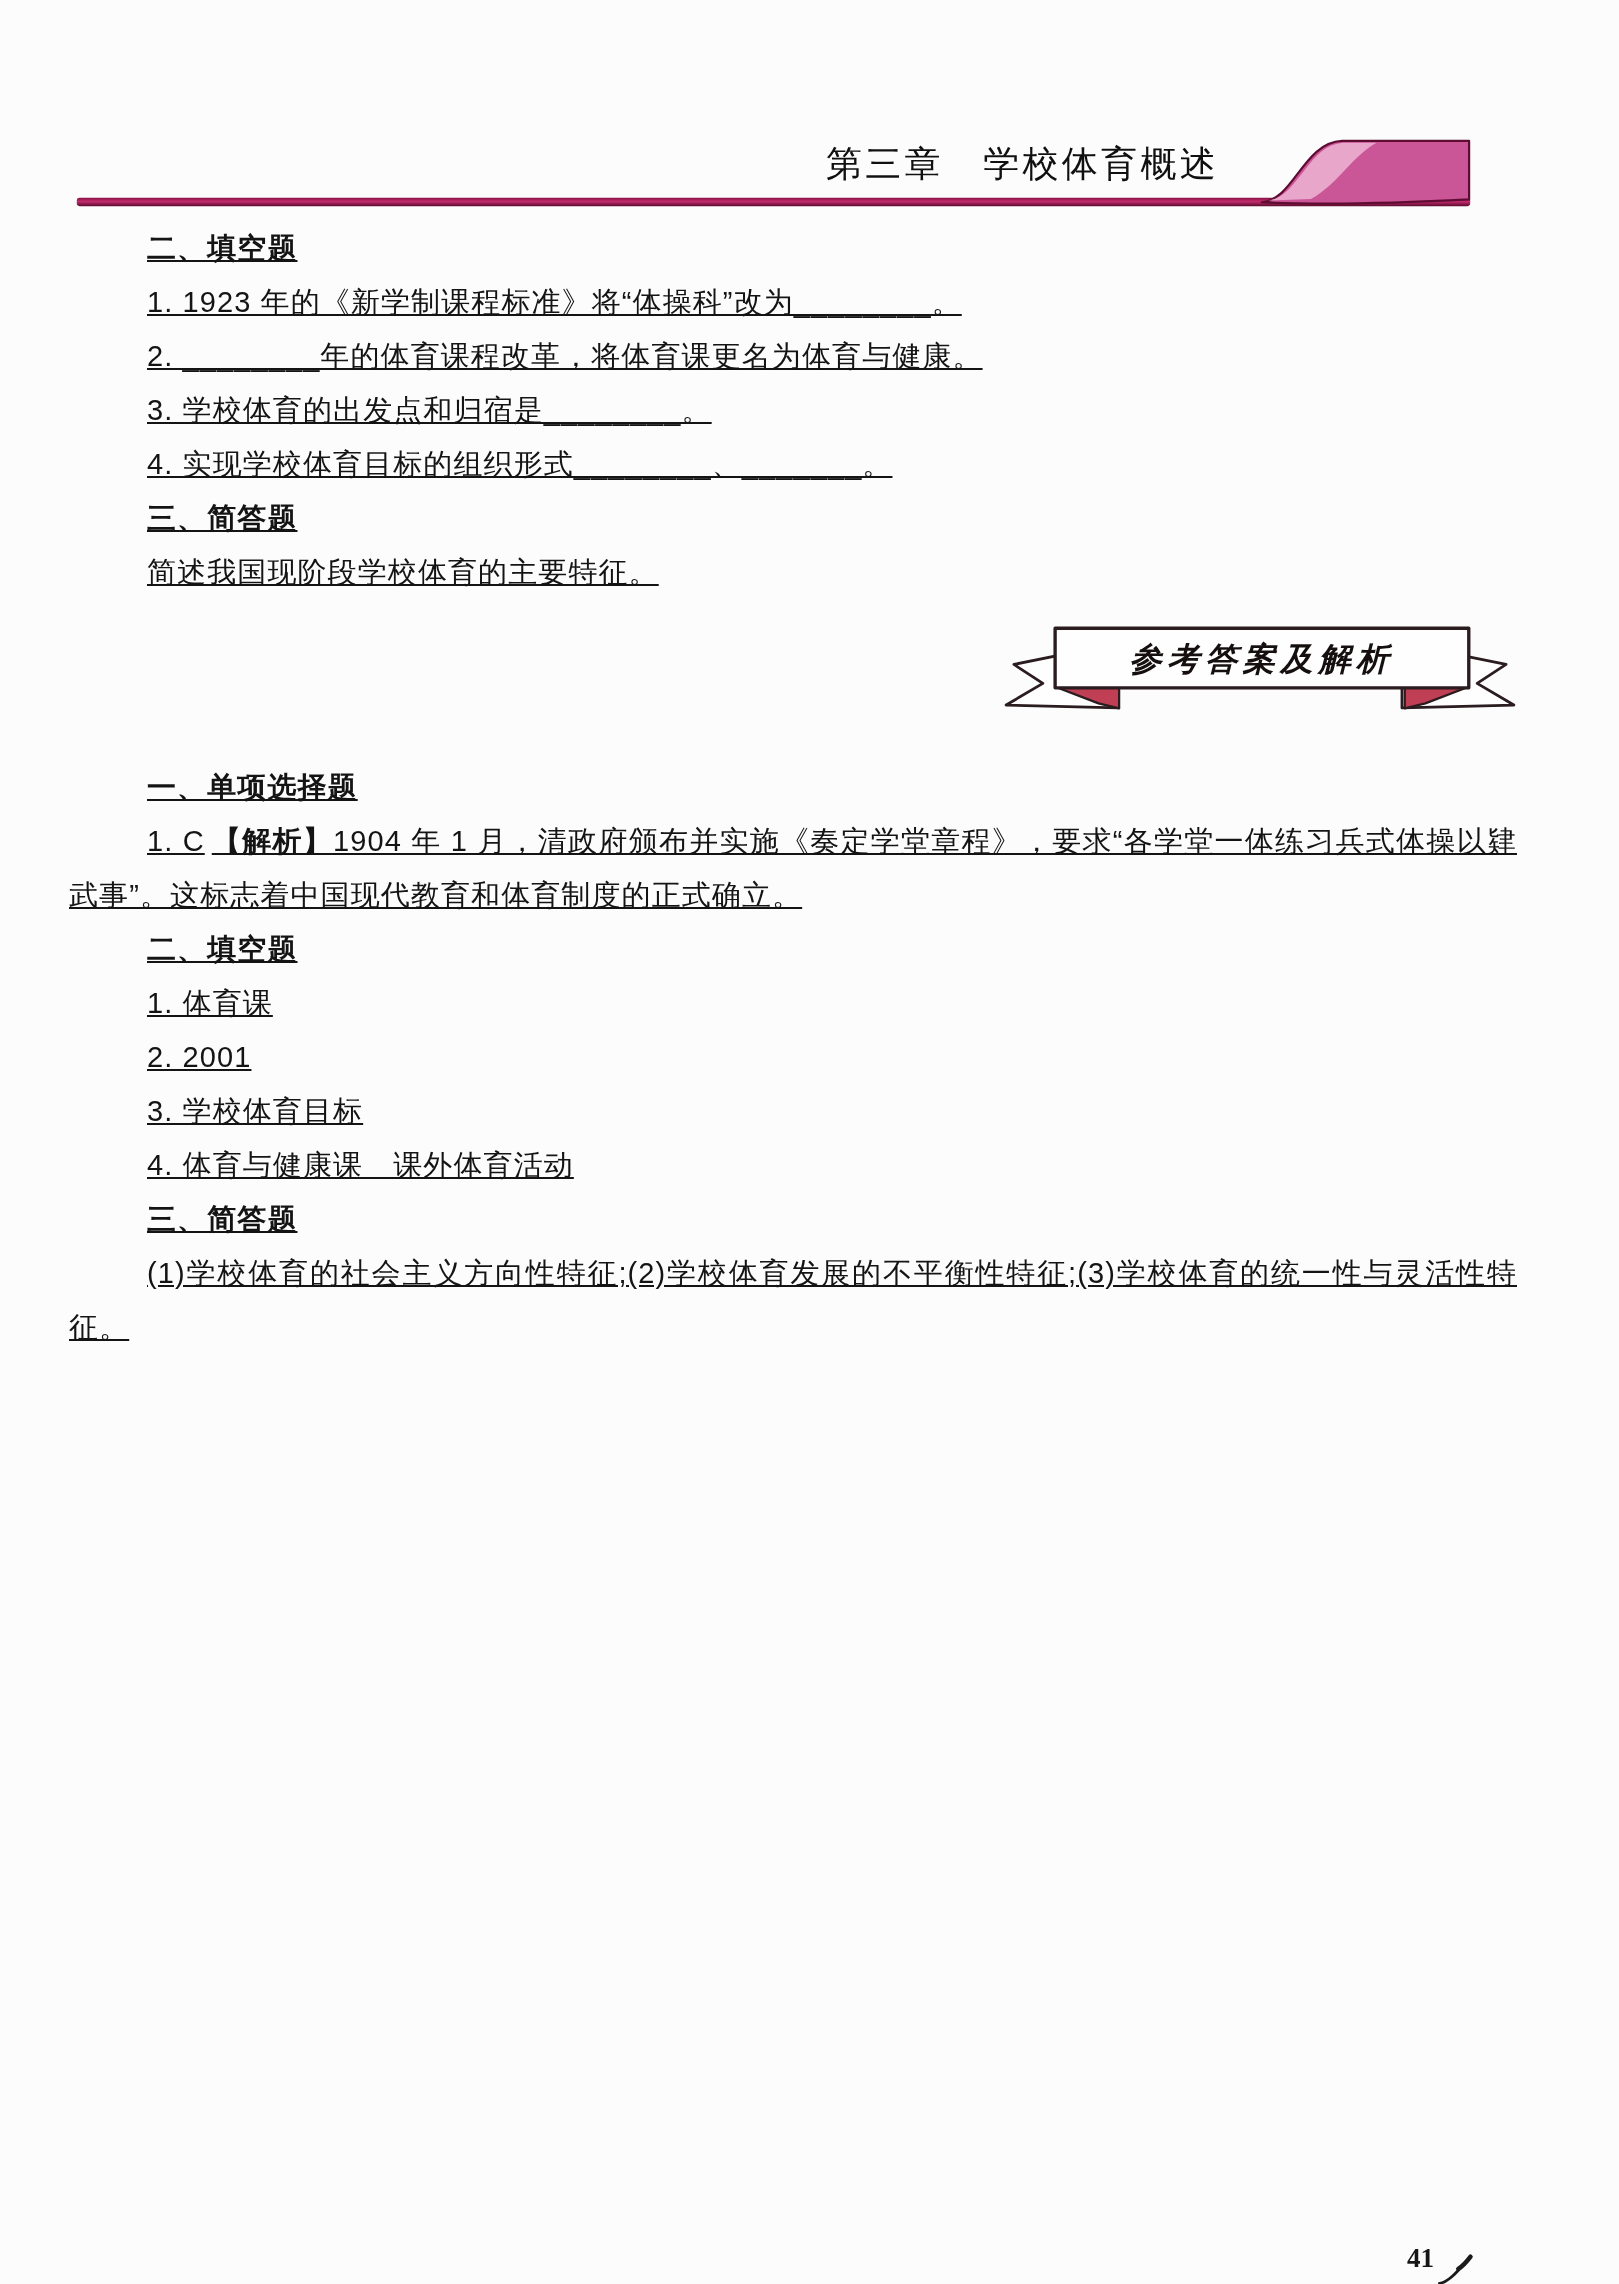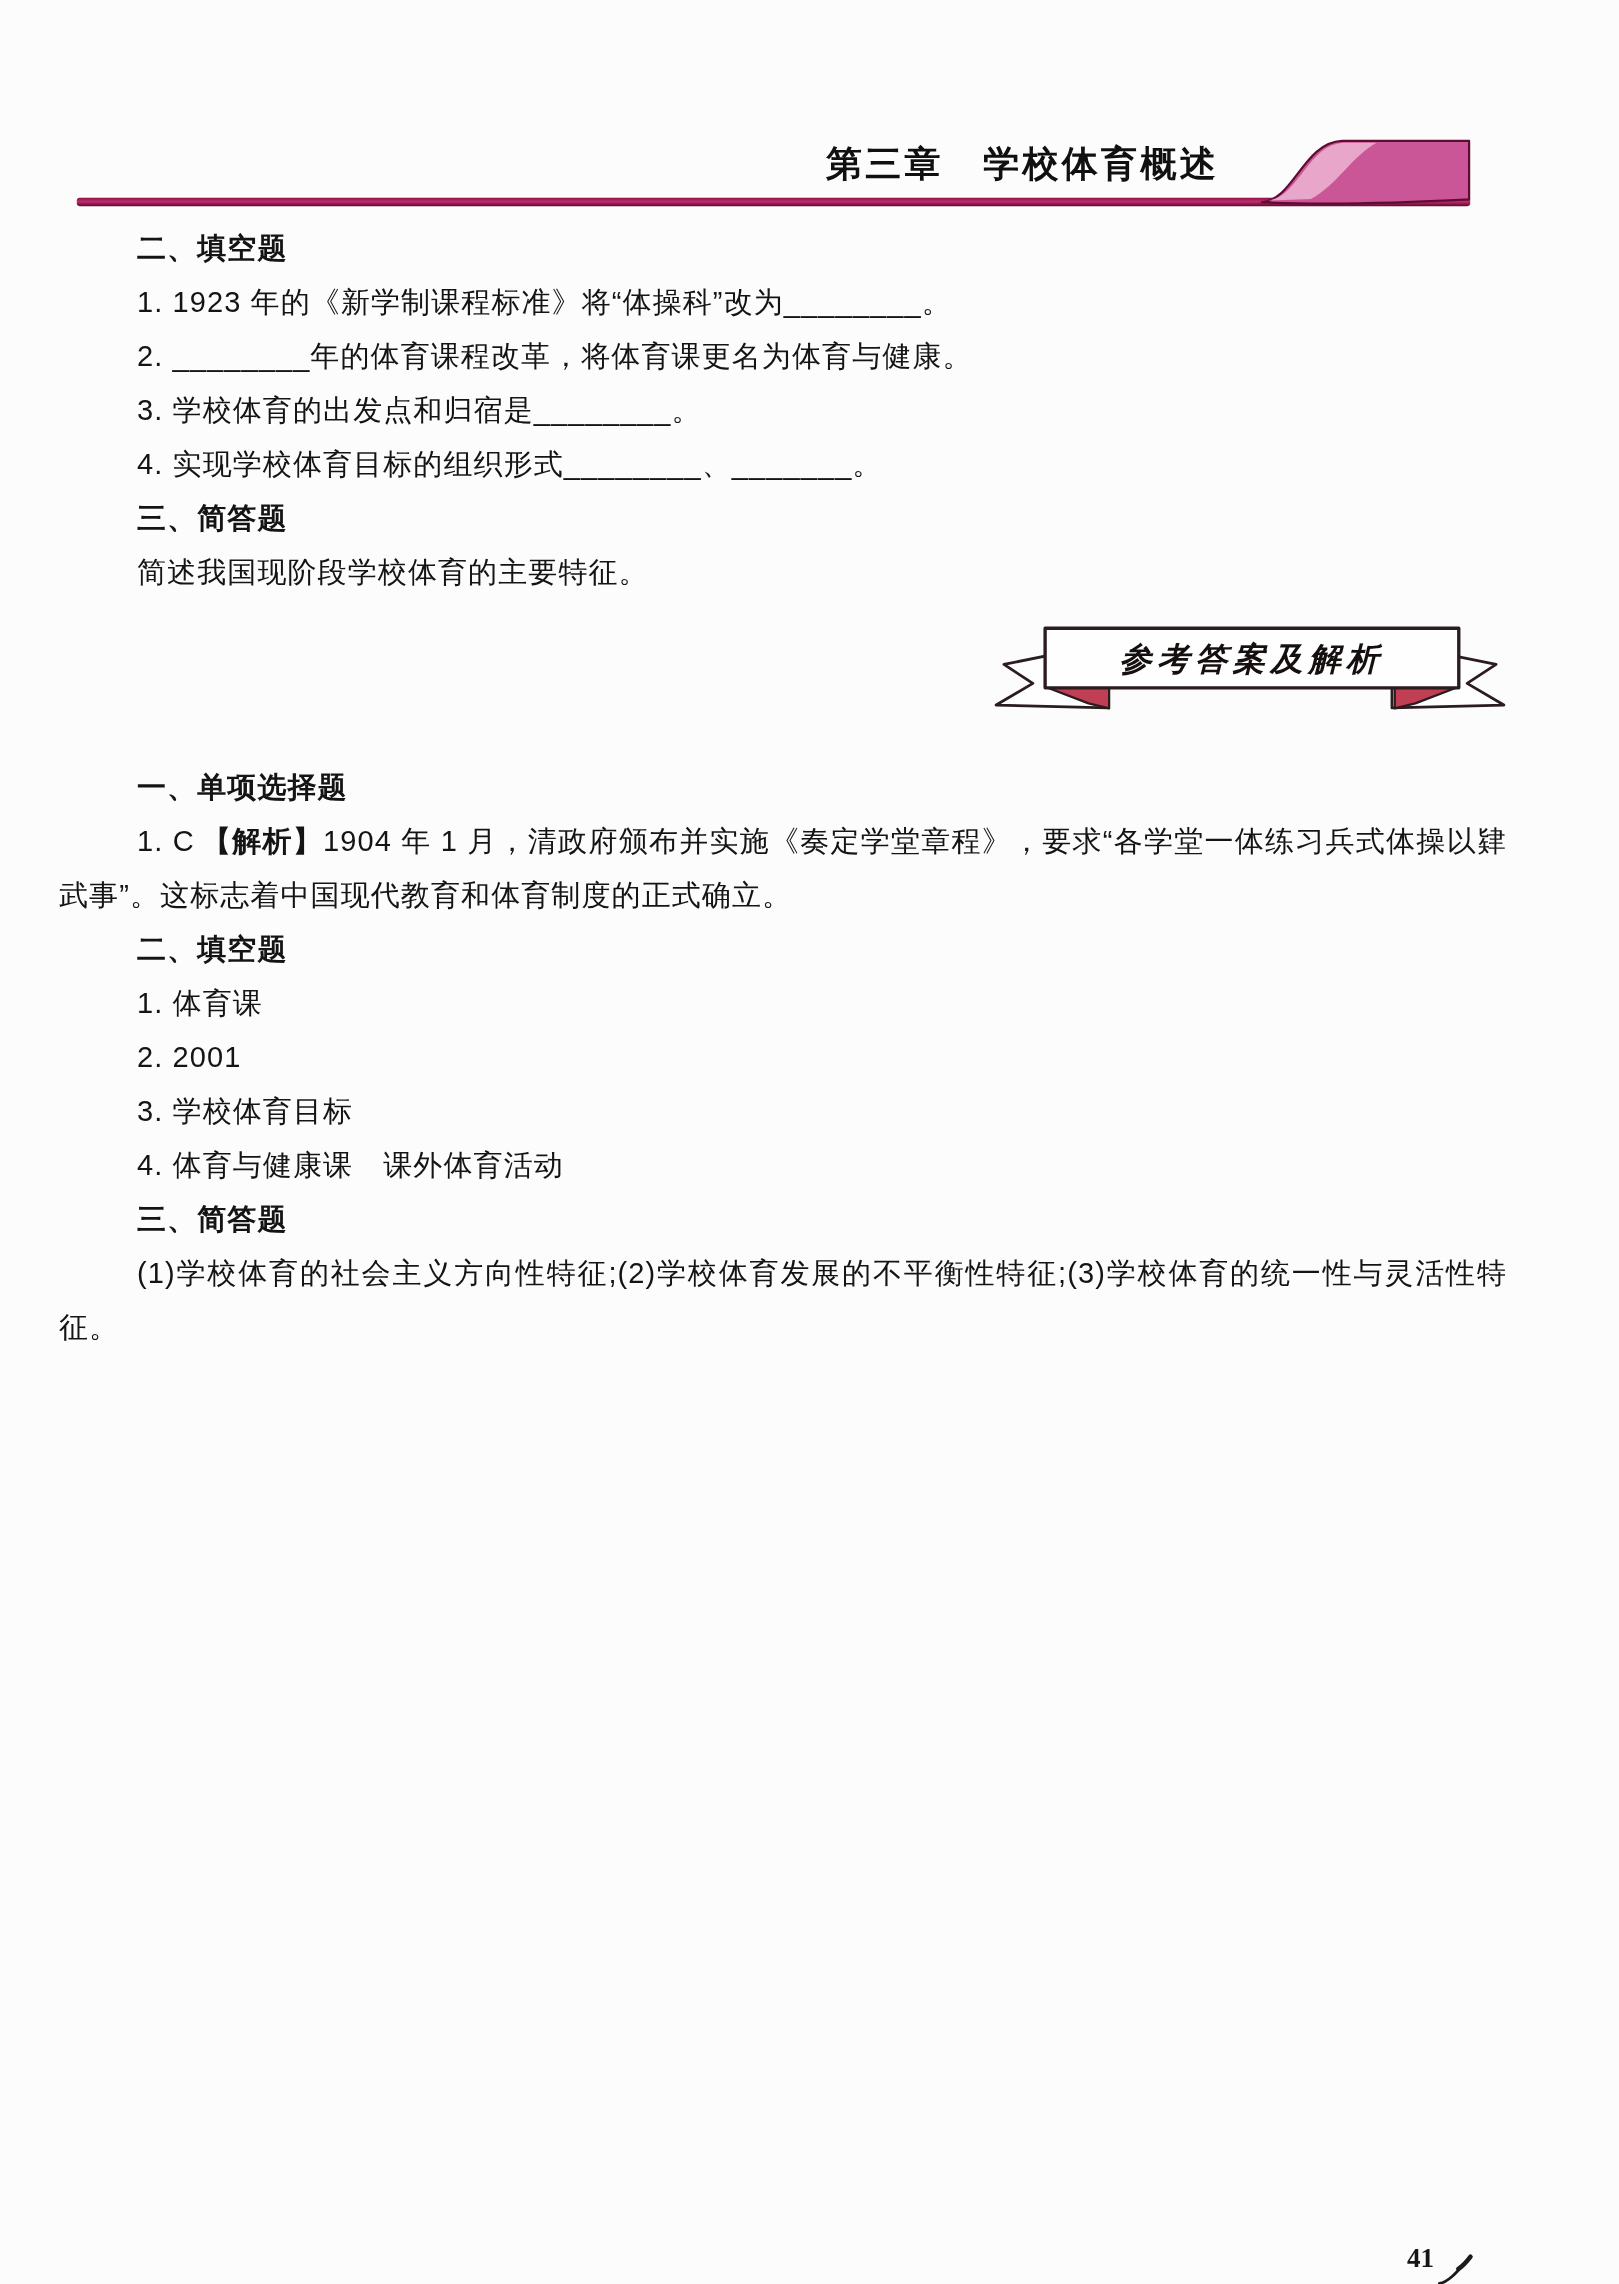--- a/index.html
+++ b/index.html
@@ -8,27 +8,27 @@
     width:1620px;height:2284px;
     background:#fcfcfc;
     overflow:hidden;
     font-family:"Liberation Sans", sans-serif;
     color:#141414;
   }
   
   .header-svg{position:absolute;left:0;top:0;width:1620px;height:234px;}
   .chapter-title{
     position:absolute;left:826px;top:140px;width:614px;
-    font-size:36px;font-weight:700;letter-spacing:3.3px;
+    font-size:36px;font-weight:400;letter-spacing:3.3px;
     color:#101010;
   }
   
   .content{
-    position:absolute;left:59px;top:221px;width:1448px;
-    font-size:29px;line-height:54px;letter-spacing:1.1px;
+    position:absolute;left:69px;top:221px;width:1448px;
+    font-size:29px;line-height:54px;letter-spacing:1.1px;text-decoration:underline;
   }
   .p{margin:0;}
   .indent{text-indent:78px;}
   .just{text-align:justify;}
   .bold{font-weight:700;}
   .ans-num{margin-right:7px;}
   .ans-tag{font-weight:700;margin-top:24px;}
   
   .ribbon-wrap{height:161px;text-align:right;}
   .ribbon-svg{margin-top:22px;width:514px;height:103px;}

